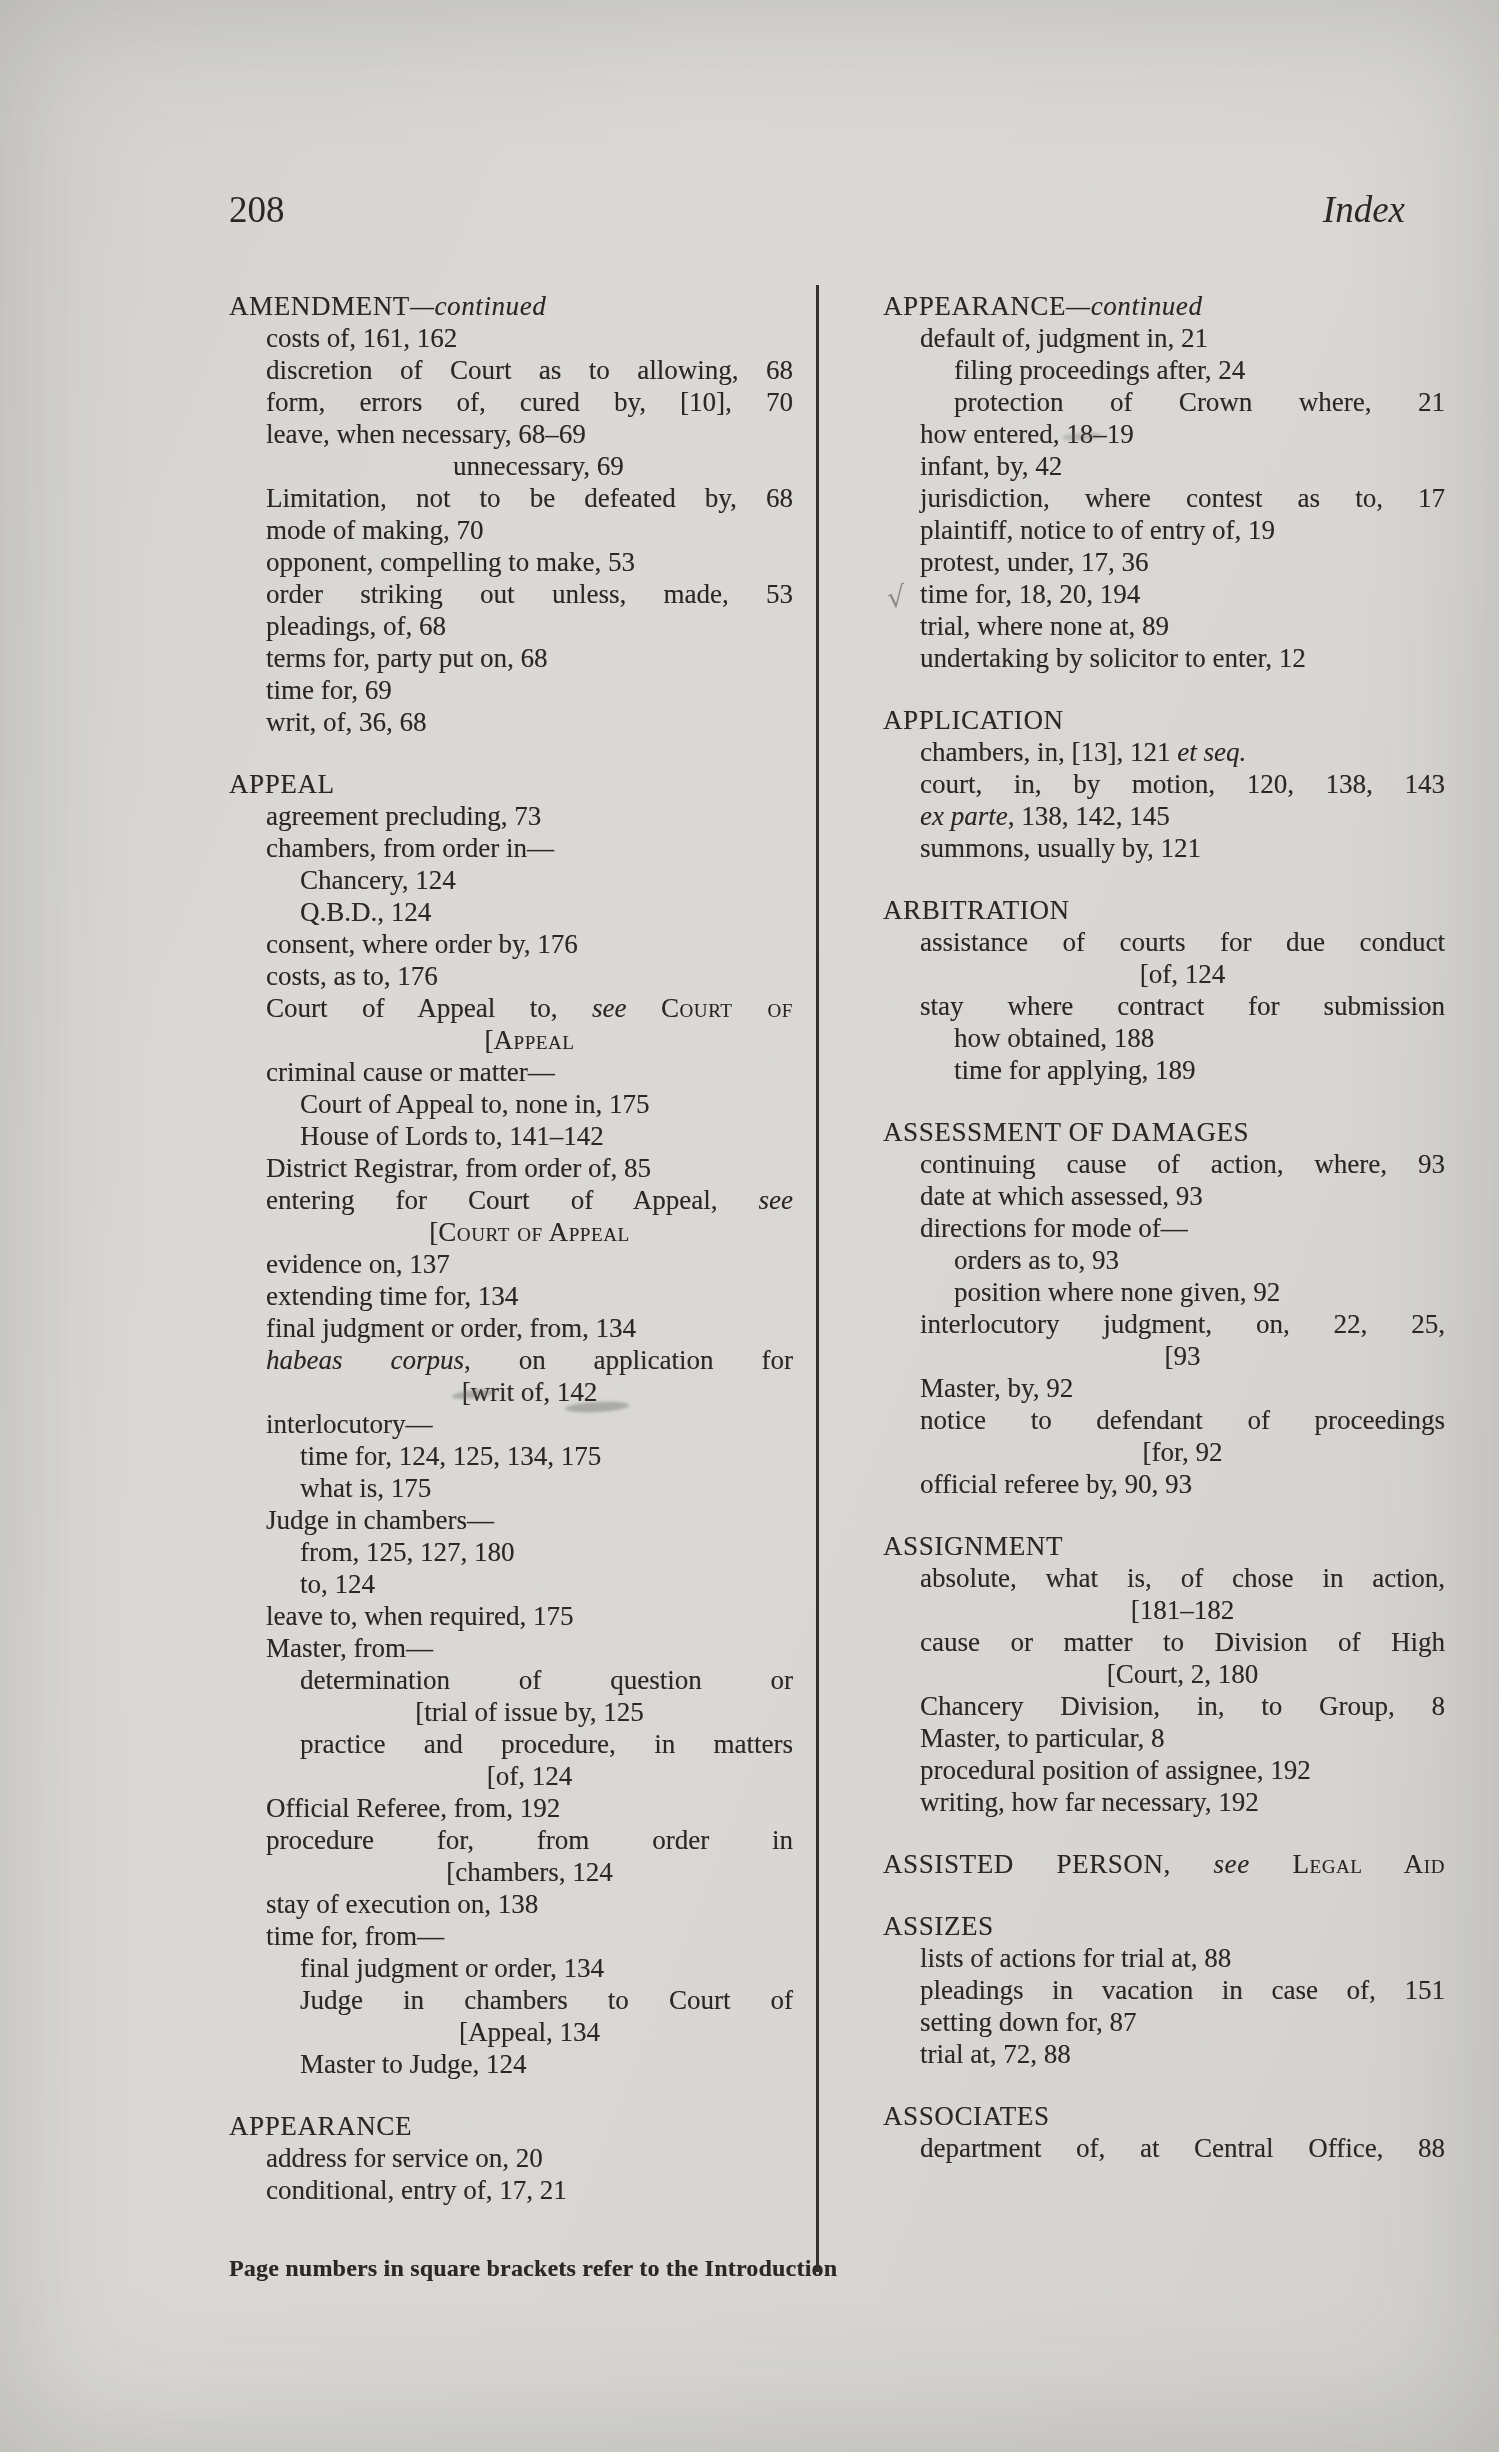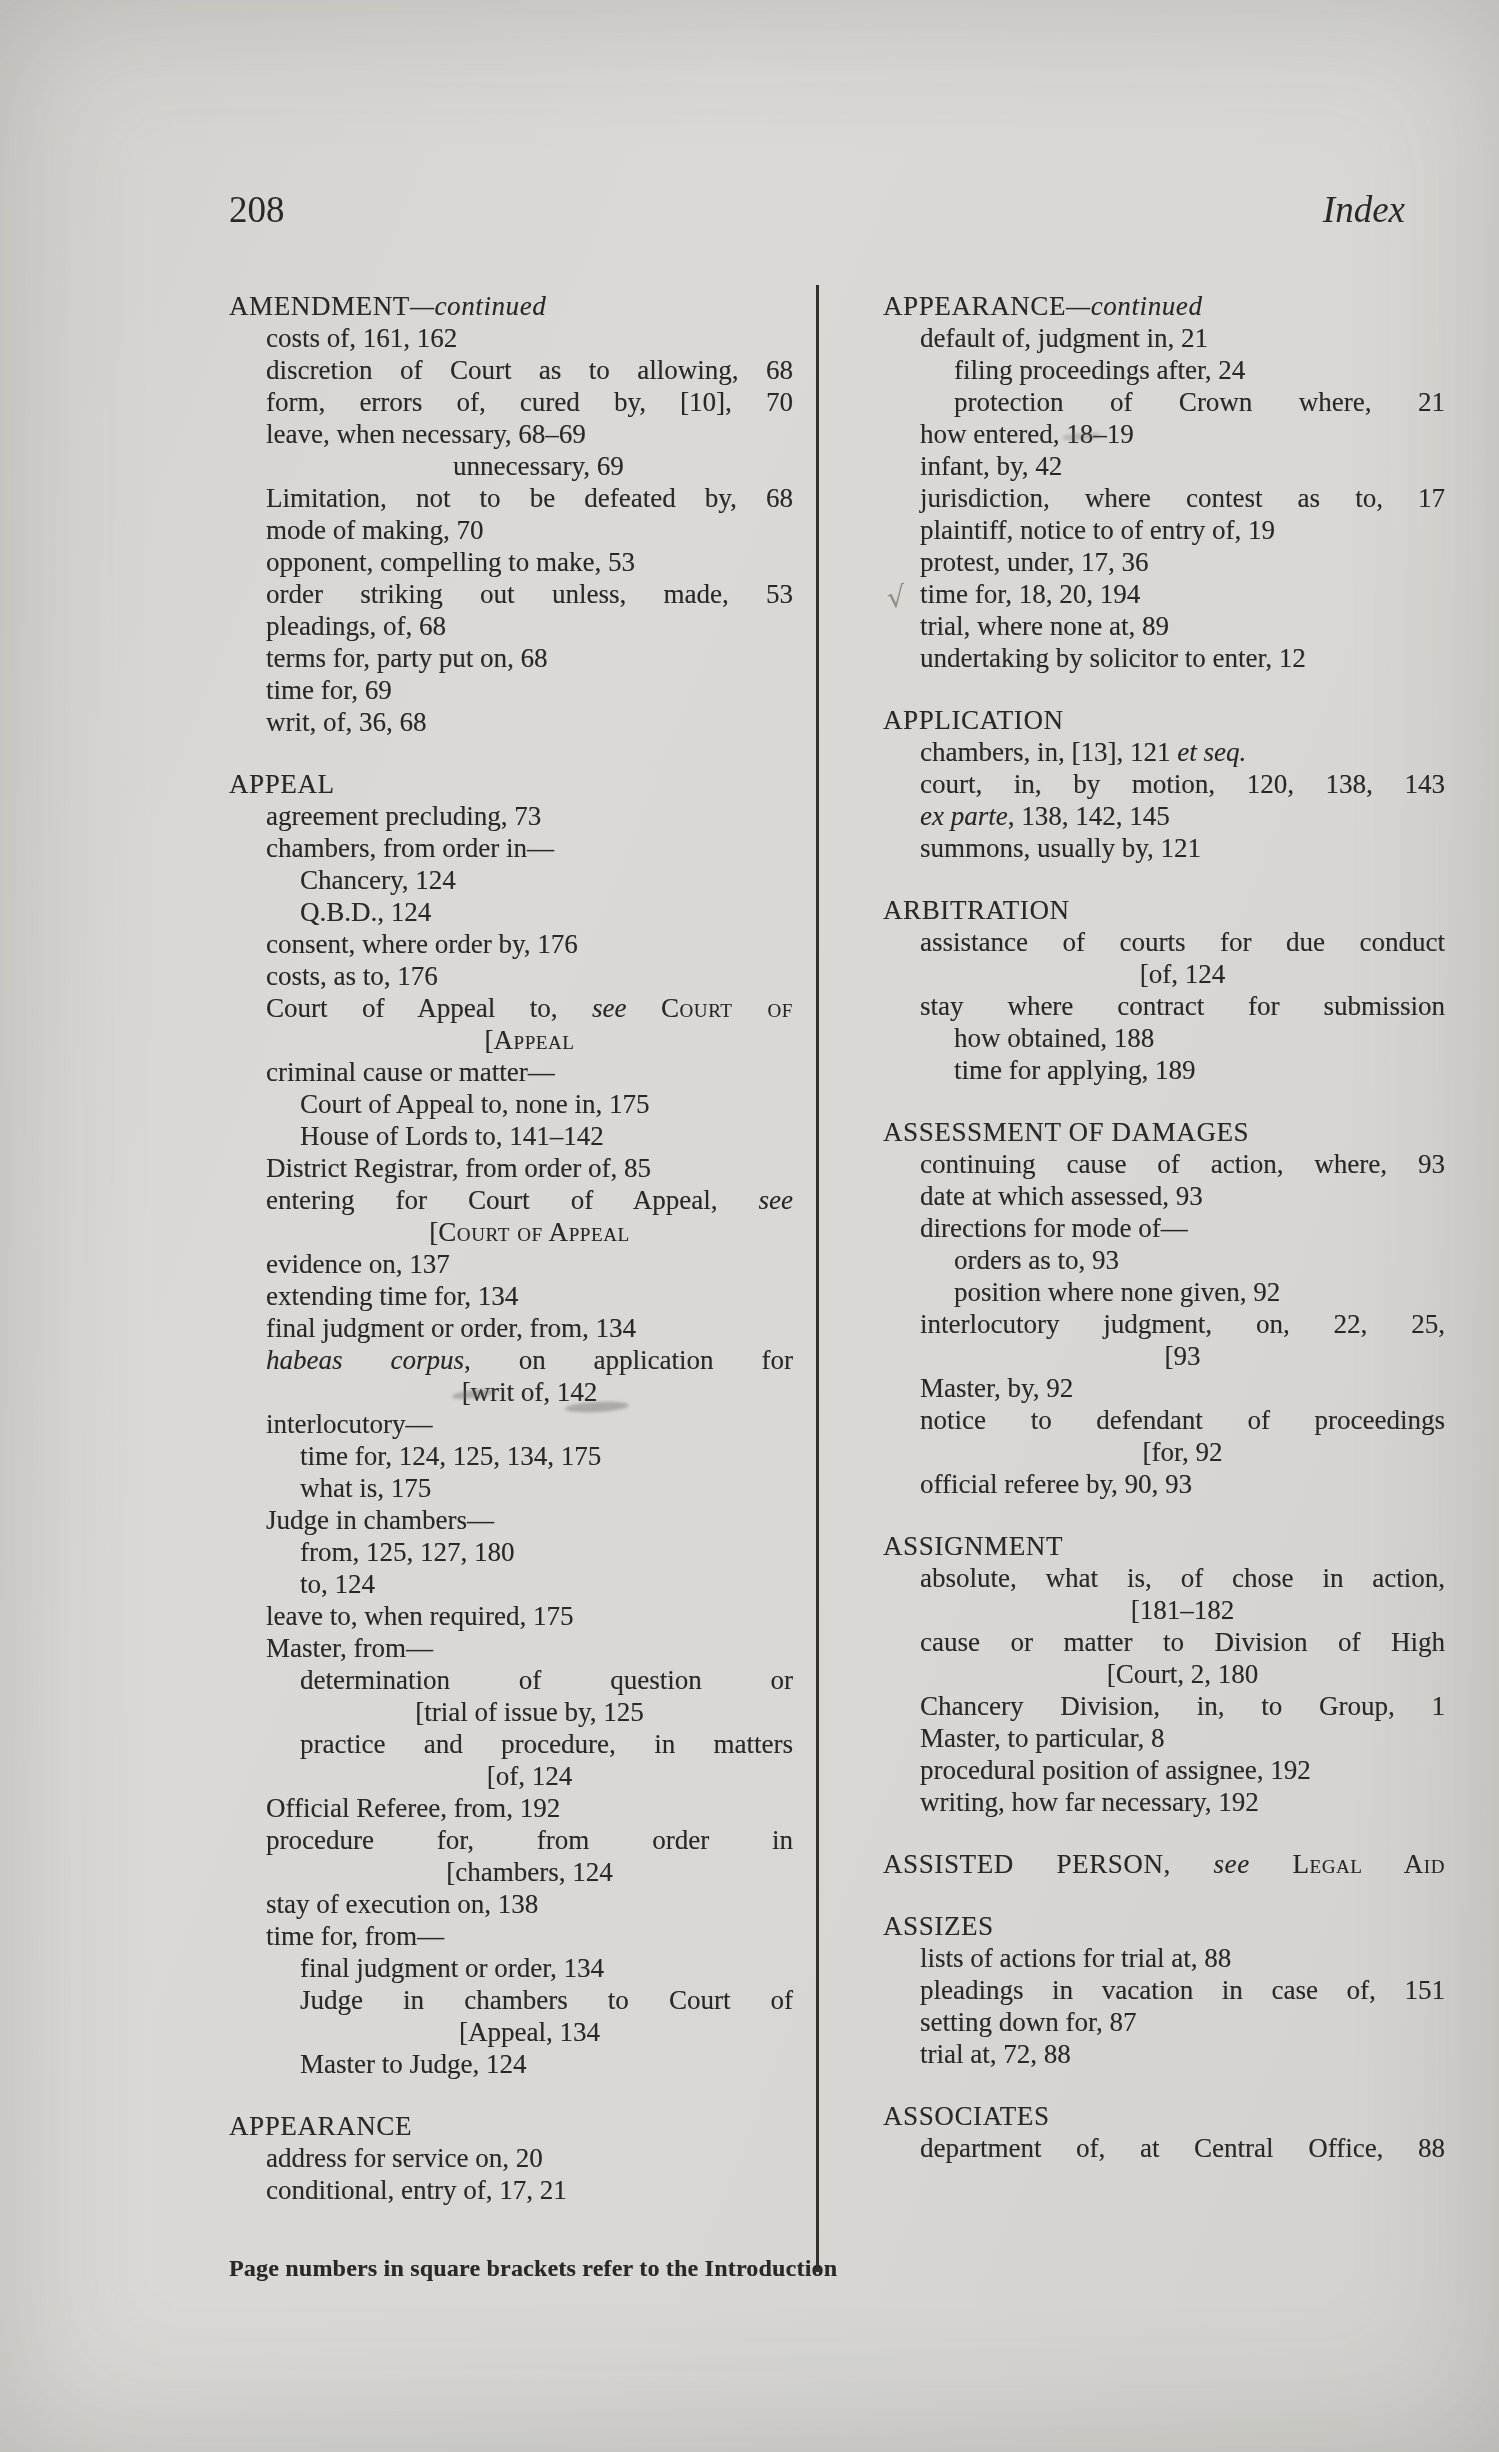--- a/index.html
+++ b/index.html
@@ -165,21 +165,21 @@
       <div class="ln i1 aj"><span>notice to defendant of proceedings</span></div>
       <div class="ln i1 ar"><span>[for, 92</span></div>
       <div class="ln i1"><span>official referee by, 90, 93</span></div>
     </div>
     <div class="section">
       <div class="ln i0 h"><span>ASSIGNMENT</span></div>
       <div class="ln i1 aj"><span>absolute, what is, of chose in action,</span></div>
       <div class="ln i1 ar"><span>[181–182</span></div>
       <div class="ln i1 aj"><span>cause or matter to Division of High</span></div>
       <div class="ln i1 ar"><span>[Court, 2, 180</span></div>
-      <div class="ln i1 aj"><span>Chancery Division, in, to Group, 1</span></div>
+      <div class="ln i1 aj"><span>Chancery Division, in, to Group, 8</span></div>
       <div class="ln i1"><span>Master, to particular, 8</span></div>
       <div class="ln i1"><span>procedural position of assignee, 192</span></div>
       <div class="ln i1"><span>writing, how far necessary, 192</span></div>
     </div>
     <div class="section">
       <div class="ln i0 aj h"><span>ASSISTED PERSON, </span><span class="it">see </span><span class="sc">Legal Aid</span></div>
     </div>
     <div class="section">
       <div class="ln i0 h"><span>ASSIZES</span></div>
       <div class="ln i1"><span>lists of actions for trial at, 88</span></div>

